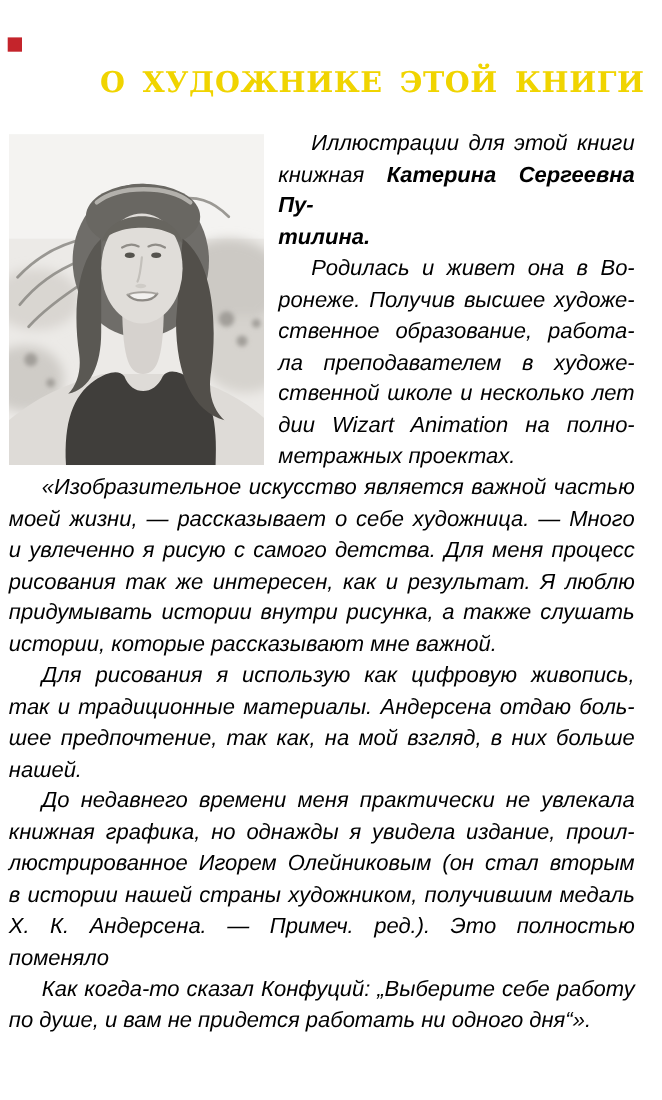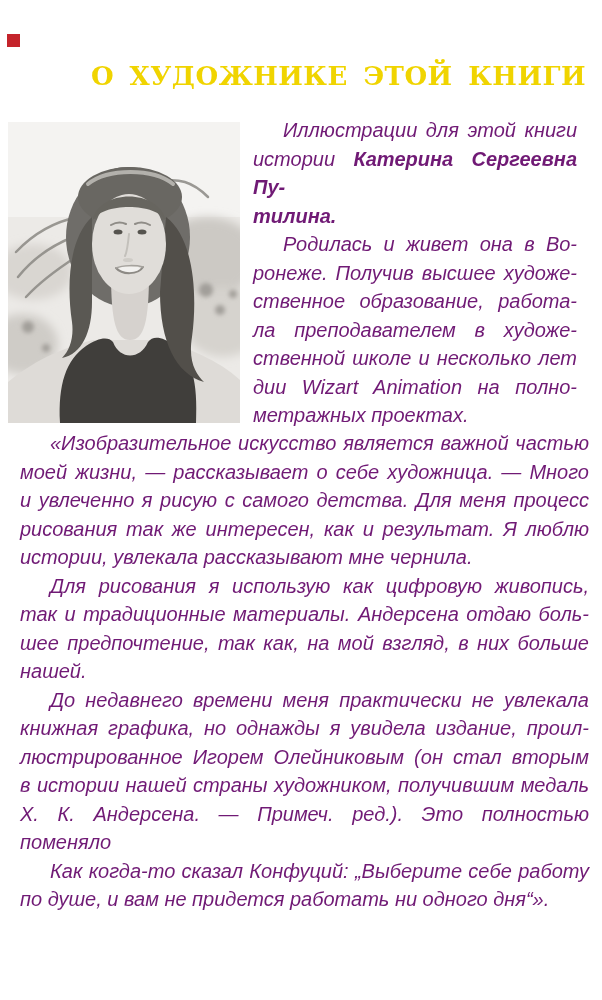--- a/index.html
+++ b/index.html
@@ -9,24 +9,24 @@
   }
   .red-marker{position:absolute;left:7px;top:34px;width:13px;height:13px;}
   .page-title{
     position:absolute;top:61px;right:16px;margin:0;
     font-family:"DejaVu Serif",serif;font-weight:700;font-size:26px;
     letter-spacing:.5px;word-spacing:6px;white-space:nowrap;
   }
   .photo-frame{position:absolute;left:8px;top:122px;width:232px;height:301px;overflow:hidden;}
   .body-text{
     position:absolute;font-style:italic;font-size:20px;line-height:28.5px;
-    color:#701a75;
+    color:#000000;
   }
   .side-text{left:253px;top:116px;width:324px;}
-  .main-text{left:8px;top:429px;width:569px;margin-left:12px;}
+  .main-text{left:8px;top:429px;width:569px;}
   .line{text-align:justify;text-align-last:justify;}
   .line.last{text-align-last:left;}
   .line.indent{padding-left:30px;}
   .bold{font-weight:700;}
 </style>
 </head>
 <body>
 
 <div class="page">
 
@@ -94,37 +94,38 @@
       <path d="M121,112 C120,122 119,130 117,134" fill="none" stroke="#c3c0bb" stroke-width="2" stroke-linecap="round"></path>
       <ellipse cx="120" cy="138" rx="5" ry="2" fill="#cfccc7"></ellipse>
       <rect x="111" y="145" width="21" height="5" rx="2.5" fill="#f2f1ef"></rect>
       <path d="M108,146 C114,153 130,153 135,145" fill="none" stroke="#8d8a85" stroke-width="2" stroke-linecap="round"></path>
       <path d="M108,146 C115,143 128,143 135,145" fill="none" stroke="#a5a29d" stroke-width="1.5" stroke-linecap="round"></path>
     </svg>
   </div>
 
   <div class="body-text side-text">
       <div class="line indent"><span>Иллюстрации для этой книги</span></div>
-      <div class="line"><span>истории </span><span class="bold">Катерина Сергеевна Пу-</span></div>
+      <div class="line"><span>книжная </span><span class="bold">Катерина Сергеевна Пу-</span></div>
       <div class="line last"><span class="bold">тилина.</span></div>
       <div class="line indent"><span>Родилась и живет она в Во-</span></div>
       <div class="line"><span>ронеже. Получив высшее художе-</span></div>
       <div class="line"><span>ственное образование, работа-</span></div>
       <div class="line"><span>ла преподавателем в художе-</span></div>
       <div class="line"><span>ственной школе и несколько лет</span></div>
       <div class="line"><span>дии Wizart Animation на полно-</span></div>
       <div class="line last"><span>метражных проектах.</span></div>
     </div>
 
   <div class="body-text main-text">
       <div class="line indent"><span>«Изобразительное искусство является важной частью</span></div>
       <div class="line"><span>моей жизни, — рассказывает о себе художница. — Много</span></div>
       <div class="line"><span>и увлеченно я рисую с самого детства. Для меня процесс</span></div>
       <div class="line"><span>рисования так же интересен, как и результат. Я люблю</span></div>
-      <div class="line last"><span>истории, увлекала рассказывают мне чернила.</span></div>
+      <div class="line"><span>придумывать истории внутри рисунка, а также слушать</span></div>
+      <div class="line last"><span>истории, которые рассказывают мне важной.</span></div>
       <div class="line indent"><span>Для рисования я использую как цифровую живопись,</span></div>
       <div class="line"><span>так и традиционные материалы. Андерсена отдаю боль-</span></div>
       <div class="line"><span>шее предпочтение, так как, на мой взгляд, в них больше</span></div>
       <div class="line last"><span>нашей.</span></div>
       <div class="line indent"><span>До недавнего времени меня практически не увлекала</span></div>
       <div class="line"><span>книжная графика, но однажды я увидела издание, проил-</span></div>
       <div class="line"><span>люстрированное Игорем Олейниковым (он стал вторым</span></div>
       <div class="line"><span>в истории нашей страны художником, получившим медаль</span></div>
       <div class="line"><span>Х. К. Андерсена. — Примеч. ред.). Это полностью поменяло</span></div>
       <div class="line indent"><span>Как когда-то сказал Конфуций: „Выберите себе работу</span></div>

